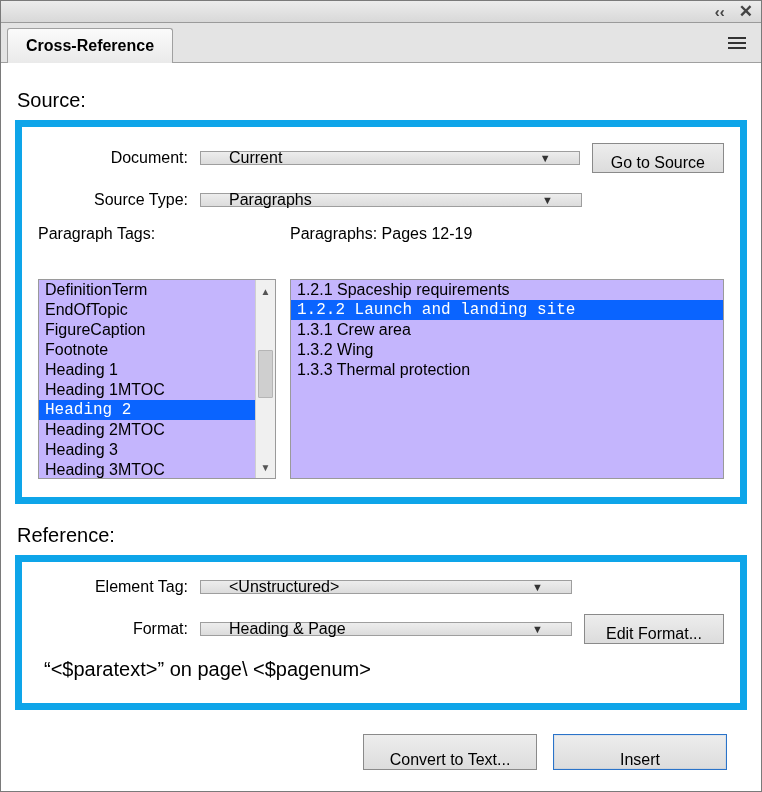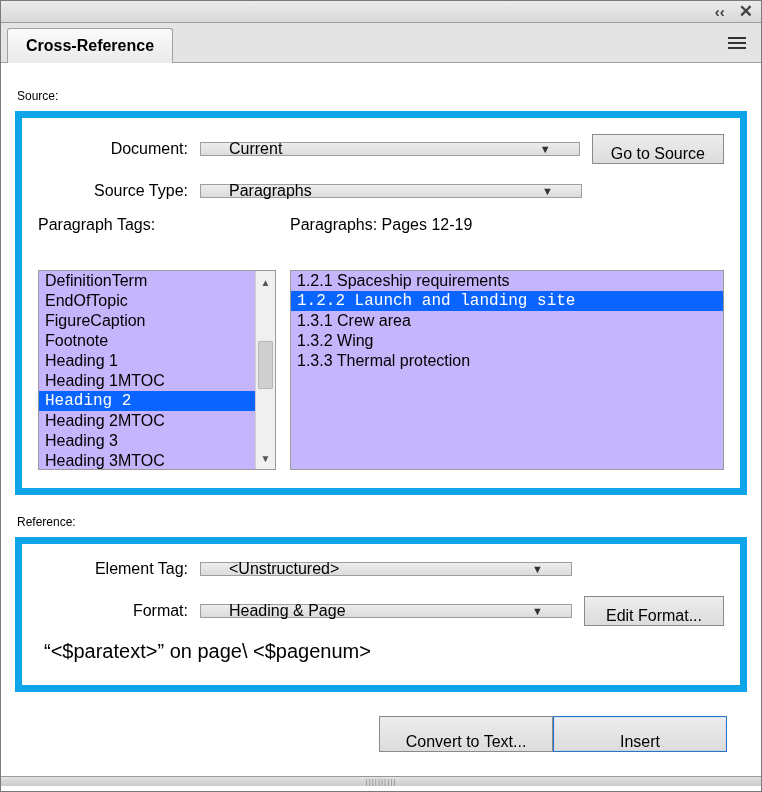--- a/index.html
+++ b/index.html
@@ -64,21 +64,21 @@
     padding-right: 14px;
     color: #333;
     cursor: pointer;
   }
   .menu-icon svg { width: 20px; height: 14px; }
   .content {
     padding: 14px;
     background: #fff;
   }
   .section-label {
-    font-size: 12px;
+    font-size: 20px;
     margin: 12px 0 8px 2px;
   }
   .groupbox {
     border: 7px solid #0ea5e9;
     padding: 16px 16px 18px 16px;
     background: #fff;
   }
   .row {
     display: flex;
     align-items: center;
@@ -175,20 +175,21 @@
     border: 1px solid #b5b5b5;
     border-radius: 1px;
   }
   .format-text {
     margin: 14px 4px 4px 6px;
     font-size: 20px;
   }
   .footer {
     display: flex;
     justify-content: flex-end;
+    gap: 16px;
     padding: 24px 20px 10px 20px;
   }
   .footer .btn { height: 36px; min-width: 174px; }
   .resize-grip {
     height: 10px;
     background: linear-gradient(#e2e2e2, #cccccc);
     border-top: 1px solid #9a9a9a;
     display: flex;
     align-items: center;
     justify-content: center;

